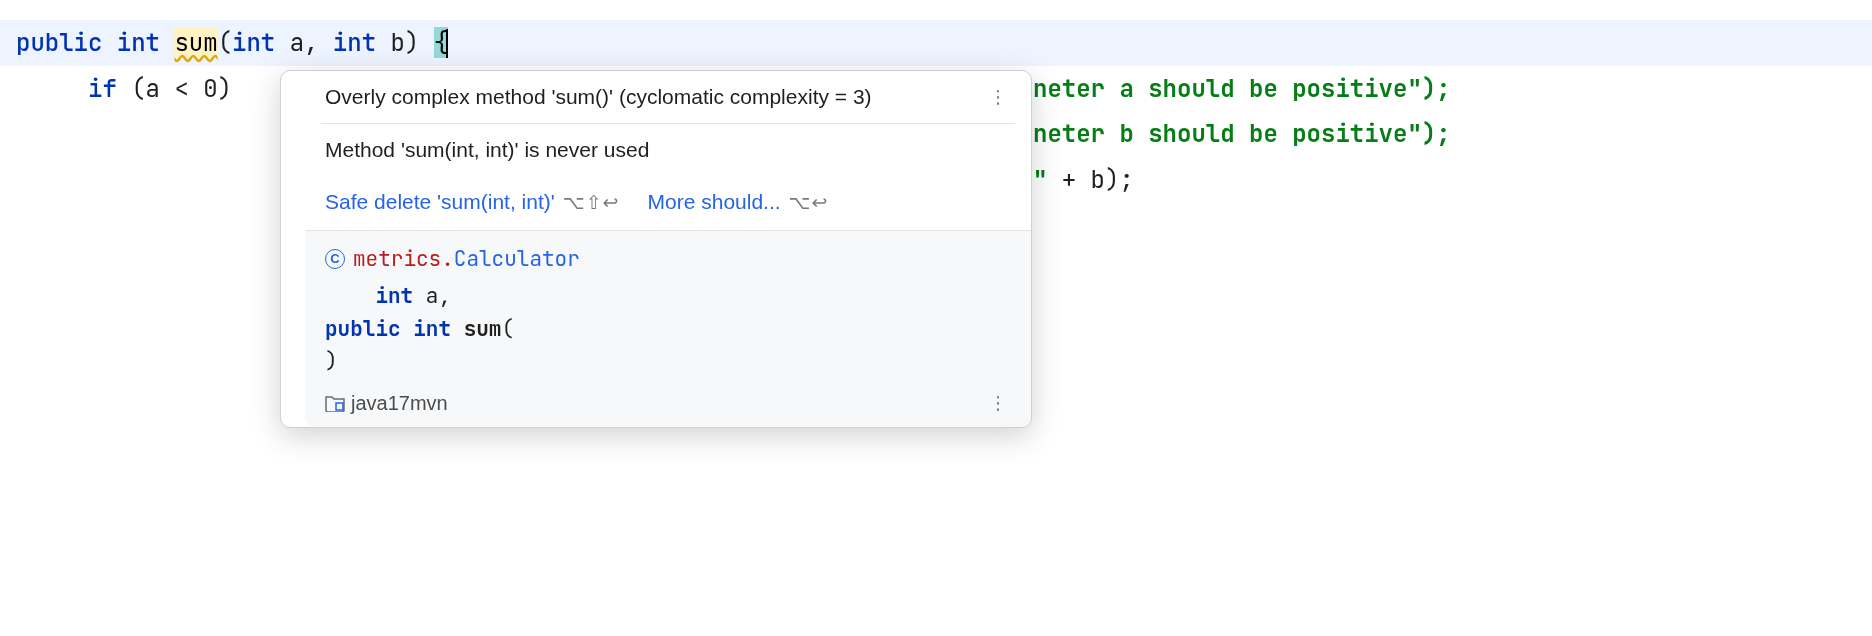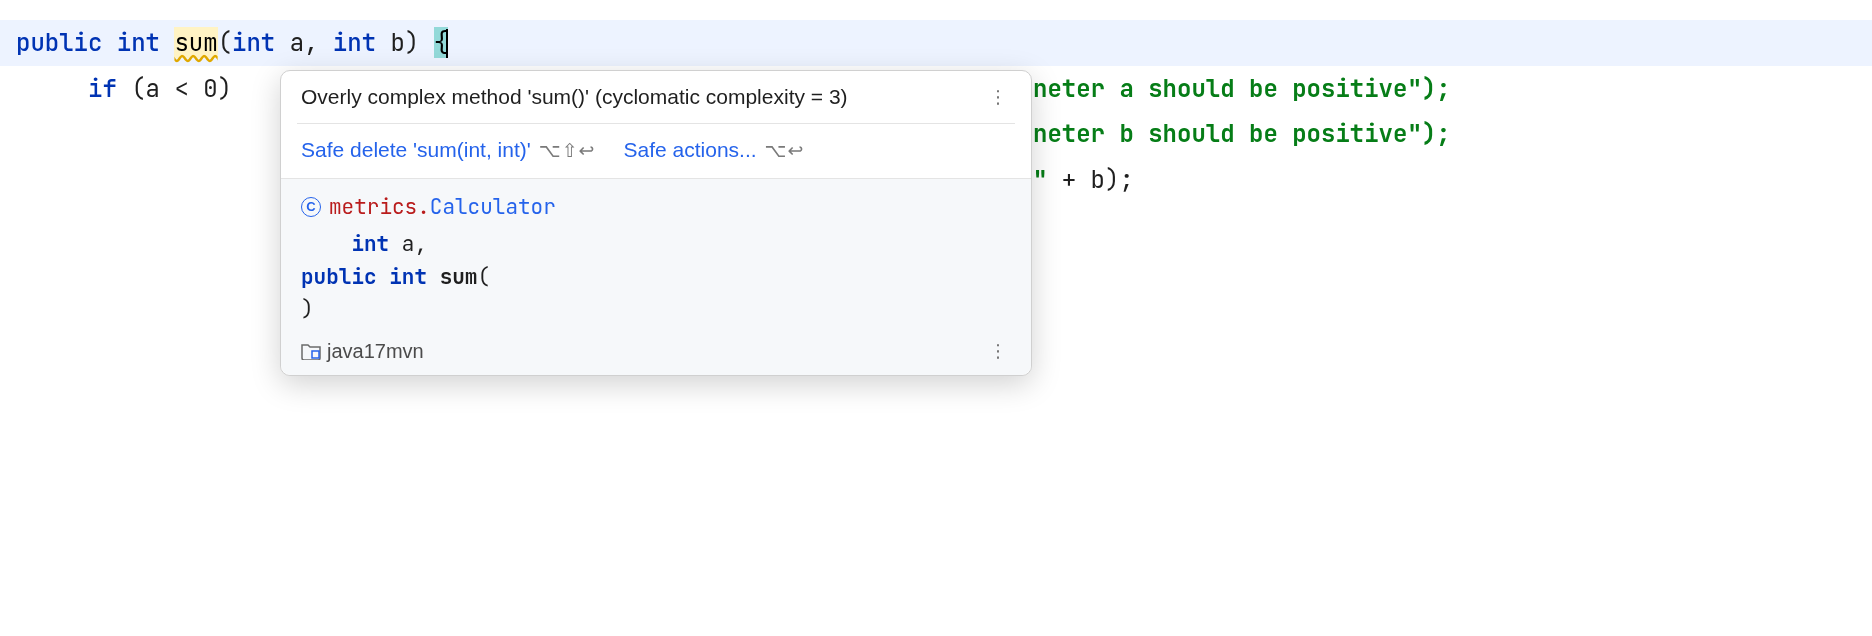--- a/index.html
+++ b/index.html
@@ -57,20 +57,21 @@
     left: 280px;
     top: 70px;
     width: 752px;
     background: #ffffff;
     border: 1px solid #d0d0d0;
     border-radius: 10px;
     box-shadow: 0 8px 30px rgba(0,0,0,0.18);
     font-family: -apple-system, 'Segoe UI', 'Helvetica Neue', Arial, sans-serif;
     font-size: 21px;
     color: #1f1f1f;
+    padding-left: 24px;
   }
   .popup-section {
     padding: 14px 20px;
   }
   .popup-row {
     display: flex;
     align-items: center;
     justify-content: space-between;
   }
   .warning-text {
@@ -172,27 +173,30 @@
   <div class="code-line"><span class="str">neter b should be positive");</span></div>
   <div class="code-line"><span class="str">"</span><span class="plain"> + b);</span></div>
 </div>
 
 <div class="popup">
   <div class="popup-section popup-row">
     <span class="warning-text">Overly complex method 'sum()' (cyclomatic complexity = 3)</span>
     <span class="kebab">⋮</span>
   </div>
   <div class="divider"></div>
+  <div class="popup-section">
+    <span class="warning-text">Method 'sum(int, int)' is never used</span>
+  </div>
   <div class="action-row">
     <span class="action-link">
       <span>Safe delete 'sum(int, int)'</span>
       <span class="shortcut">⌥⇧↩</span>
     </span>
     <span class="action-link">
-      <span>Safe actions...</span>
+      <span>More should...</span>
       <span class="shortcut">⌥↩</span>
     </span>
   </div>
   <div class="doc-section">
     <div class="doc-header">
       <span class="class-icon">C</span>
       <span><span class="pkg">metrics.</span><span>Calculator</span></span>
     </div>
     <div class="sig-line">    <span class="sig-kw">int</span><span> a,</span></div>
     <div class="sig-line"><span class="sig-kw">public</span> <span class="sig-kw">int</span> <span class="sig-name">sum</span><span>(</span></div>

